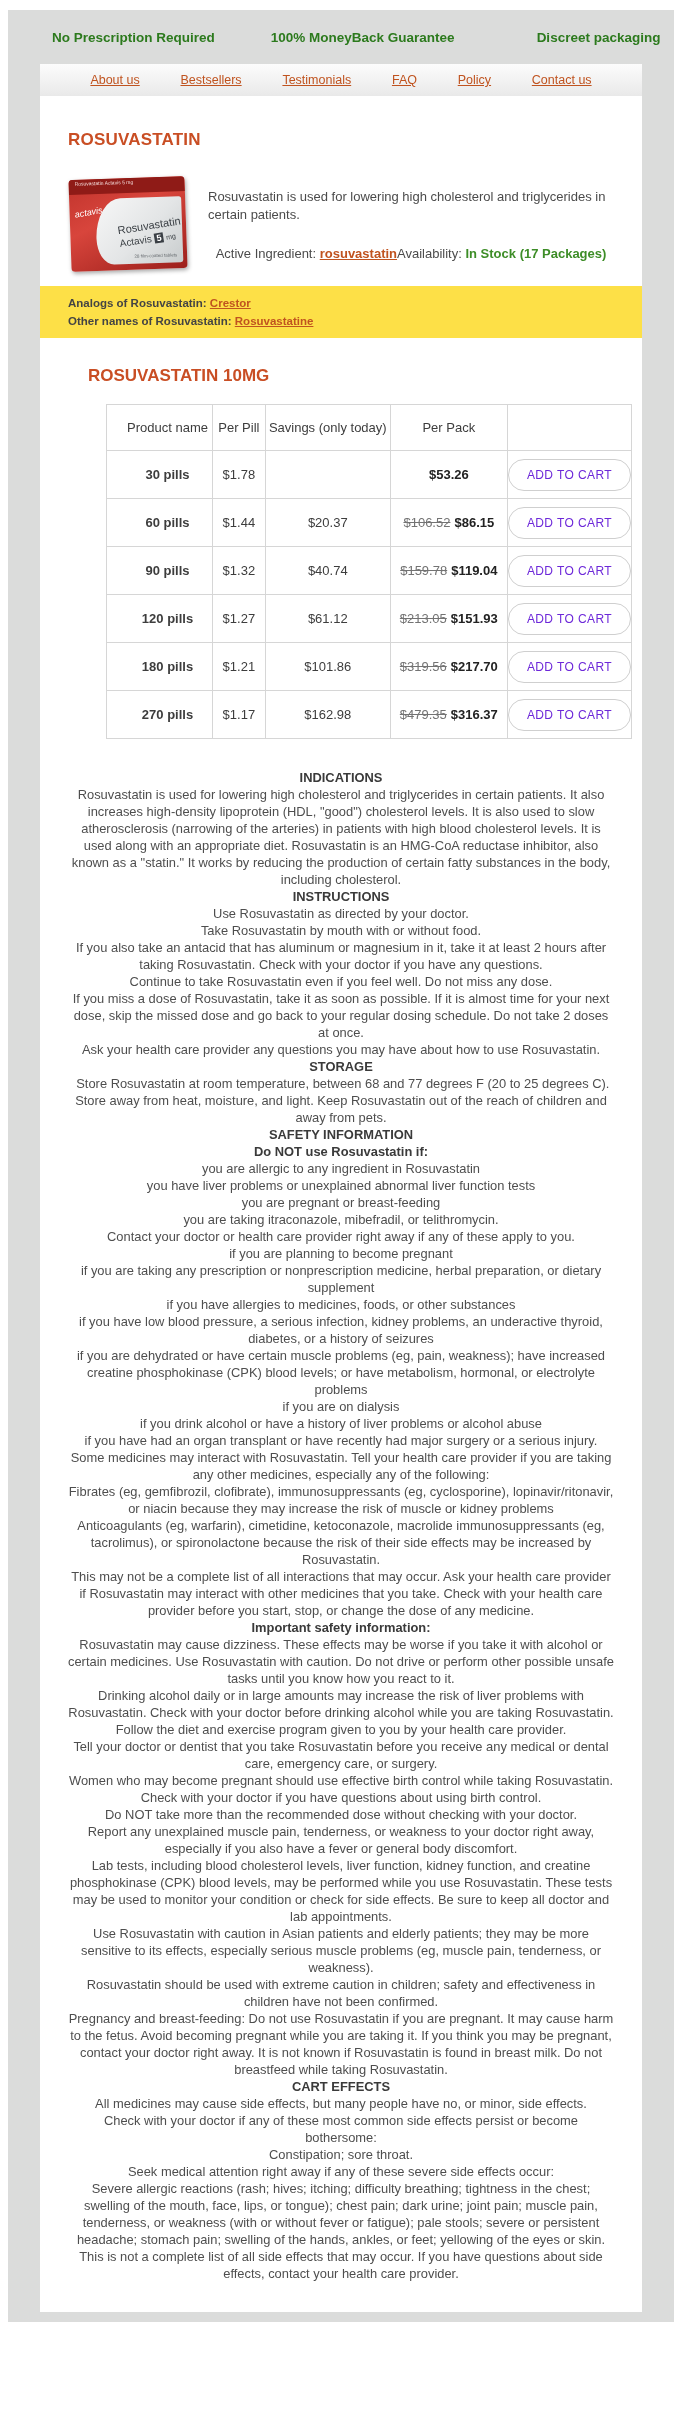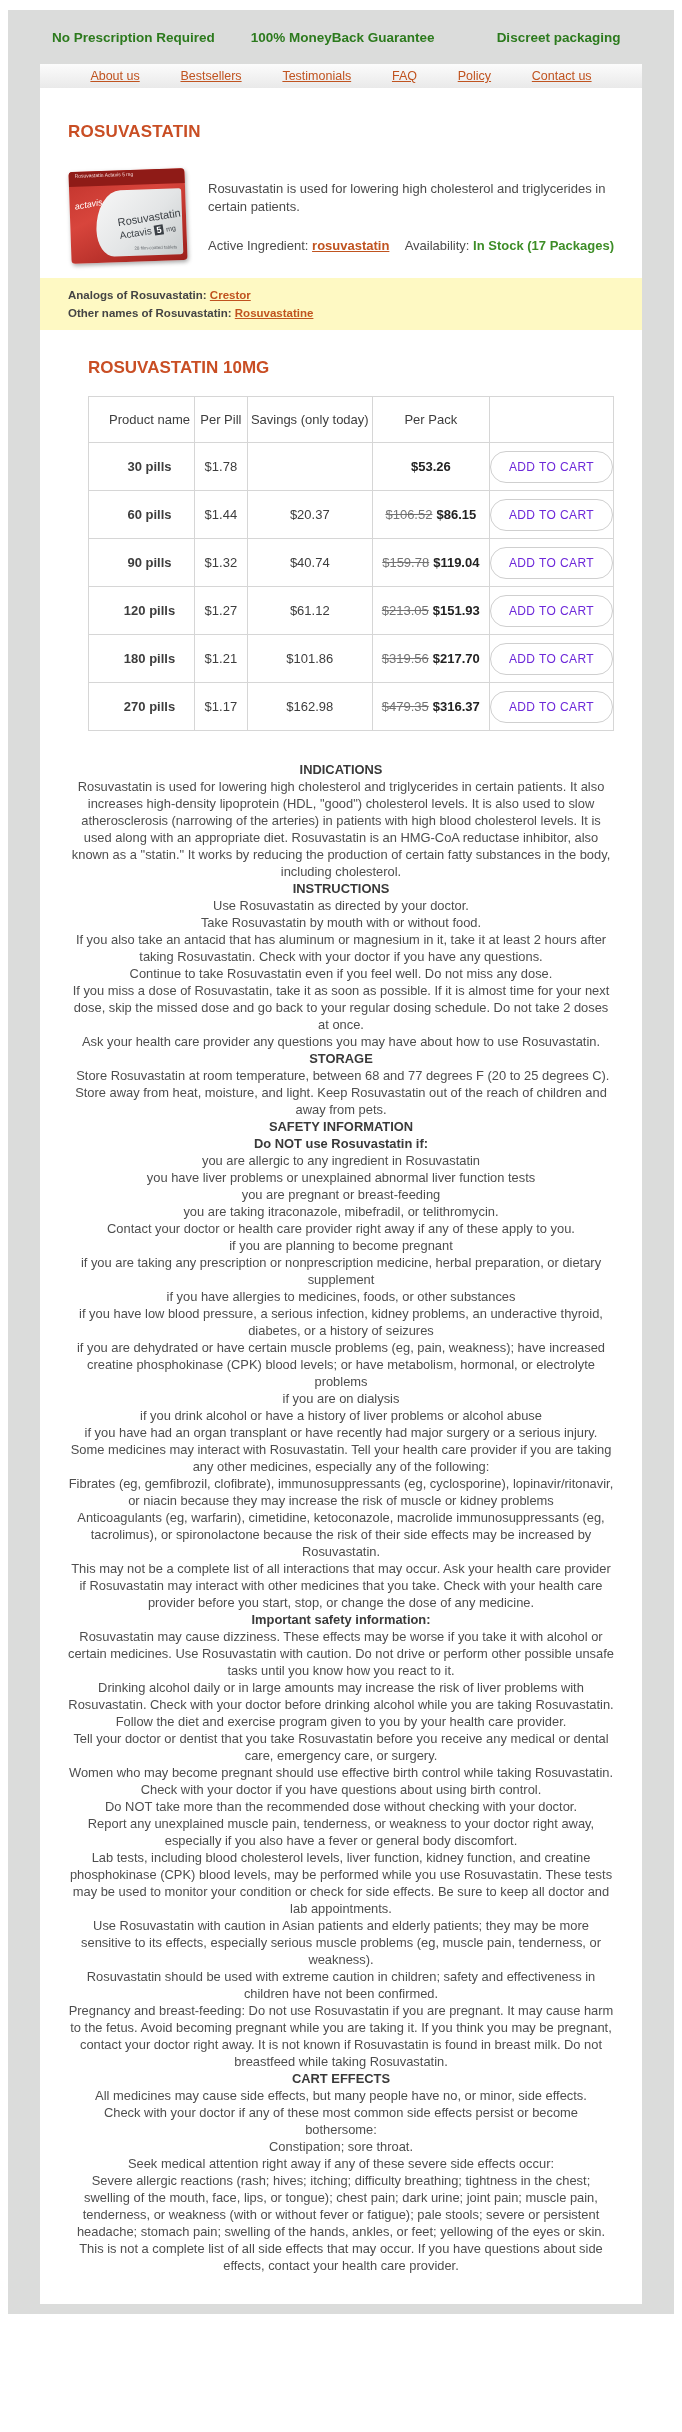--- a/index.html
+++ b/index.html
@@ -1,28 +1,28 @@
 <!DOCTYPE html>
 <html><head>
 <meta charset="utf-8">
 <style>
   * { margin:0; padding:0; box-sizing:border-box; }
   body { background:#ffffff; font-family:"Liberation Sans", sans-serif; }
   .outer { background:#dbdcdb; margin:10px 8px 0 8px; padding-bottom:10px; }
 
   
-  .banner { height:54px; display:flex; align-items:center; padding-left:44px; gap:36px; }
+  .banner { height:54px; display:flex; align-items:center; padding-left:44px; gap:56px; }
   .banner-item { color:#2c7a1d; font-weight:bold; font-size:13.5px; }
   .banner-item:last-child { margin-left:26px; }
 
   
   .page { width:602px; margin:0 auto; background:#ffffff; padding-bottom:4px; }
 
   
-  .nav { height:24px; display:flex; align-items:center; justify-content:space-around; padding:12px 30px;
+  .nav { height:32px; display:flex; align-items:center; justify-content:space-around; padding:12px 30px;
          background:linear-gradient(#fcfcfc,#e9e9e9); }
   .nav a { color:#c0531f; font-size:12.5px; text-decoration:underline; cursor:pointer; }
 
   .content { padding:0 28px; }
 
   h1.product-title { color:#c94e24; font-size:17px; font-weight:bold; margin:34px 0 26px 0; letter-spacing:.2px; }
 
   
   .product-row { display:flex; gap:20px; }
   .pack { width:120px; height:98px; position:relative; flex:0 0 auto; }
@@ -36,33 +36,33 @@
                 border-radius:38px 4px 4px 26px / 60px 4px 4px 40px; }
   .pack-text { position:absolute; left:22px; top:22px; transform:rotate(-7deg); color:#3c4146; }
   .pack-line1 { font-size:11px; }
   .pack-line2 { font-size:10px; margin-top:2px; }
   .dose-badge { background:#3a3f45; color:#fff; font-weight:bold; padding:0 2px; font-size:9px; }
   .dose-unit { font-size:7px; }
   .pack-caption { position:absolute; right:6px; bottom:5px; font-size:4.5px; color:#6a6f73; }
 
   .product-info { flex:1; padding-top:12px; }
   .product-desc { color:#4b4b4b; font-size:13px; line-height:18px; margin-bottom:22px; }
-  .ingredient-row { display:flex; justify-content:space-between; font-size:13px; color:#4b4b4b; }
+  .ingredient-row { display:flex; justify-content:center; font-size:13px; color:#4b4b4b; }
   .ai-link { color:#c0531f; font-weight:bold; text-decoration:underline; cursor:pointer; }
   .stock { color:#3d8d27; font-weight:bold; }
 
   
-  .analogs { margin:12px -28px 0 -28px; padding:8px 28px; background:#fef9c3; font-size:11.5px; line-height:18px; }
+  .analogs { margin:12px -28px 0 -28px; padding:8px 28px; background:#fde047; font-size:11.5px; line-height:18px; }
   .analogs .lbl { color:#444444; font-weight:bold; }
   .analogs a { color:#c0531f; font-weight:bold; text-decoration:underline; cursor:pointer; }
 
   h2.table-title { color:#c94e24; font-size:17px; font-weight:bold; margin:28px 0 18px 20px; }
 
   
-  table.prices { border-collapse:collapse; margin-left:20px; width:calc(100% - 20px); font-size:13px; color:#3d3d3d; }
+  table.prices { border-collapse:collapse; margin-left:38px; width:calc(100% - 20px); font-size:13px; color:#3d3d3d; }
   table.prices th { font-weight:normal; height:46px; border:1px solid #d6d6d6; text-align:center; }
   table.prices td { height:48px; border:1px solid #d6d6d6; text-align:center; }
   td.c-name, th.h-name { text-align:left; padding-left:16px; width:118px; }
   td.c-name { font-weight:bold; }
   th.h-pill, td.c-pill { width:58px; }
   th.h-save, td.c-save { width:146px; }
   th.h-pack, td.c-pack { width:122px; }
   td.c-btn { width:138px; }
   .old-price { color:#737373; text-decoration:line-through; margin-right:4px; }
   .pack-price { font-weight:bold; color:#222; }

